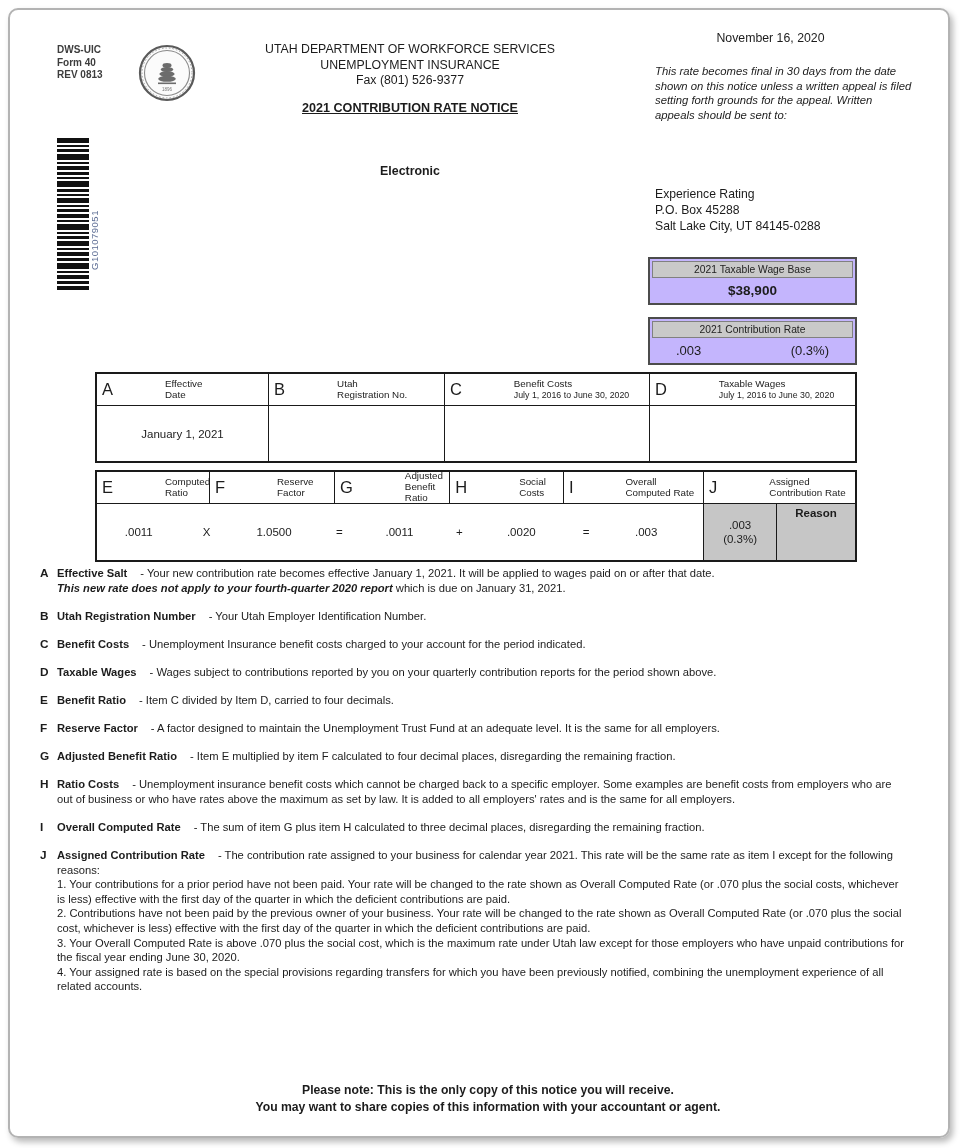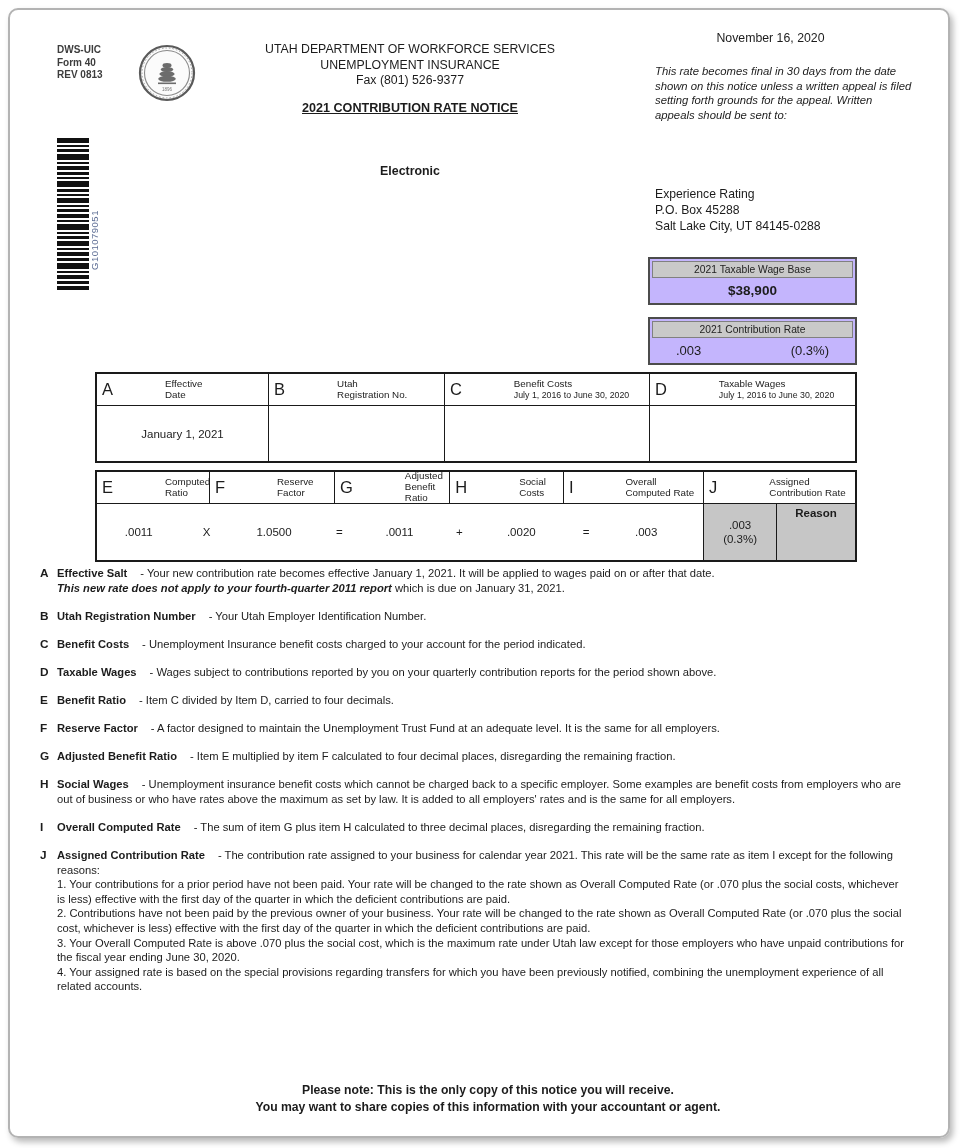--- a/index.html
+++ b/index.html
@@ -233,21 +233,21 @@
         </div>
         <div class="jcell jreason">Reason</div>
       </div>
     </div>
   </div>
 
   <div class="abs defs">
     <div class="def">
       <span class="letter">A</span>
       <b class="term">Effective Salt</b><span>- Your new contribution rate becomes effective January 1, 2021.  It will be applied to wages paid on or after that date.</span><br>
-      <span class="bolditalic">This new rate does not apply to your fourth-quarter 2011 report</span><span> which is due on January 31, 2021.</span>
+      <span class="bolditalic">This new rate does not apply to your fourth-quarter 2020 report</span><span> which is due on January 31, 2021.</span>
     </div>
     <div class="def">
       <span class="letter">B</span>
       <b class="term">Utah Registration Number</b><span>- Your Utah Employer Identification Number.</span>
     </div>
     <div class="def">
       <span class="letter">C</span>
       <b class="term">Benefit Costs</b><span>- Unemployment Insurance benefit costs charged to your account for the period indicated.</span>
     </div>
     <div class="def">
@@ -261,21 +261,21 @@
     <div class="def">
       <span class="letter">F</span>
       <b class="term">Reserve Factor</b><span>- A factor designed to maintain the Unemployment Trust Fund at an adequate level.  It is the same for all employers.</span>
     </div>
     <div class="def">
       <span class="letter">G</span>
       <b class="term">Adjusted Benefit Ratio</b><span>- Item E multiplied by item F calculated to four decimal places, disregarding the remaining fraction.</span>
     </div>
     <div class="def">
       <span class="letter">H</span>
-      <b class="term">Social Wages</b><span>- Unemployment insurance benefit costs which cannot be charged back to a specific employer.  Some examples are benefit costs from employers who are out of business or who have rates above the maximum as set by law.  It is added to all employers' rates and is the same for all employers.</span>
+      <b class="term">Ratio Costs</b><span>- Unemployment insurance benefit costs which cannot be charged back to a specific employer.  Some examples are benefit costs from employers who are out of business or who have rates above the maximum as set by law.  It is added to all employers' rates and is the same for all employers.</span>
     </div>
     <div class="def">
       <span class="letter">I</span>
       <b class="term">Overall Computed Rate</b><span>- The sum of item G plus item H calculated to three decimal places, disregarding the remaining fraction.</span>
     </div>
     <div class="def">
       <span class="letter">J</span>
       <b class="term">Assigned Contribution Rate</b><span>- The contribution rate assigned to your business for calendar year 2021.  This rate will be the same rate as item I except for the following reasons:</span>
       <div>1.  Your contributions for a prior period have not been paid.  Your rate will be changed to the rate shown as Overall Computed Rate (or .070 plus the social costs, whichever is less) effective with the first day of the quarter in which the deficient contributions are paid.</div>
       <div>2.  Contributions have not been paid by the previous owner of your business.  Your rate will be changed to the rate shown as Overall Computed Rate (or .070 plus the social cost, whichever is less) effective with the first day of the quarter in which the deficient contributions are paid.</div>

